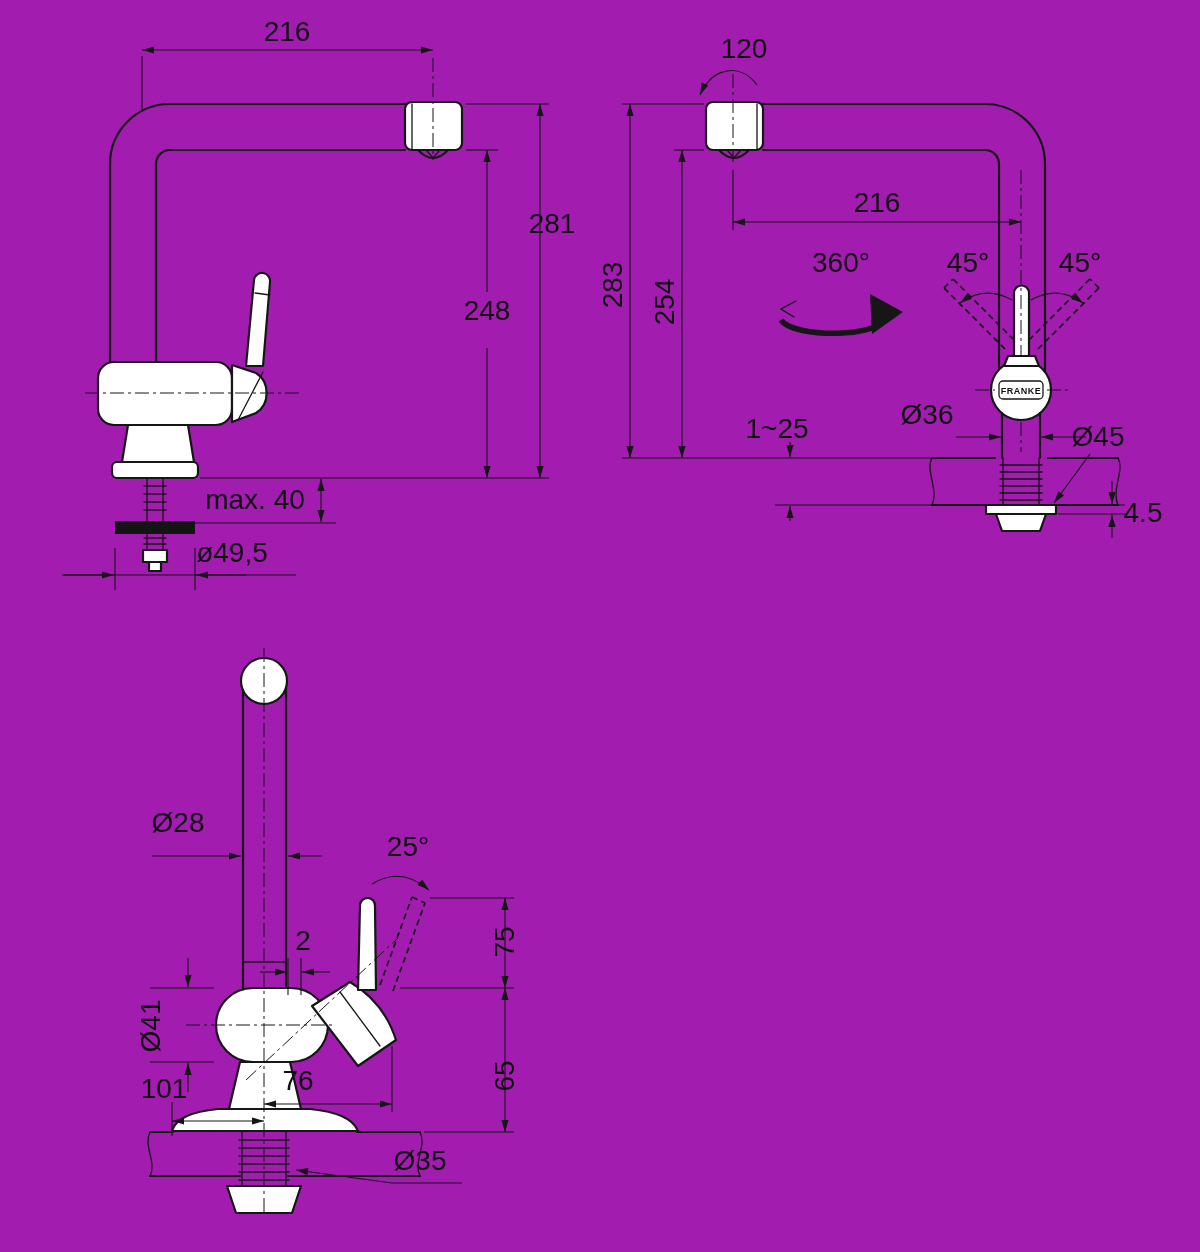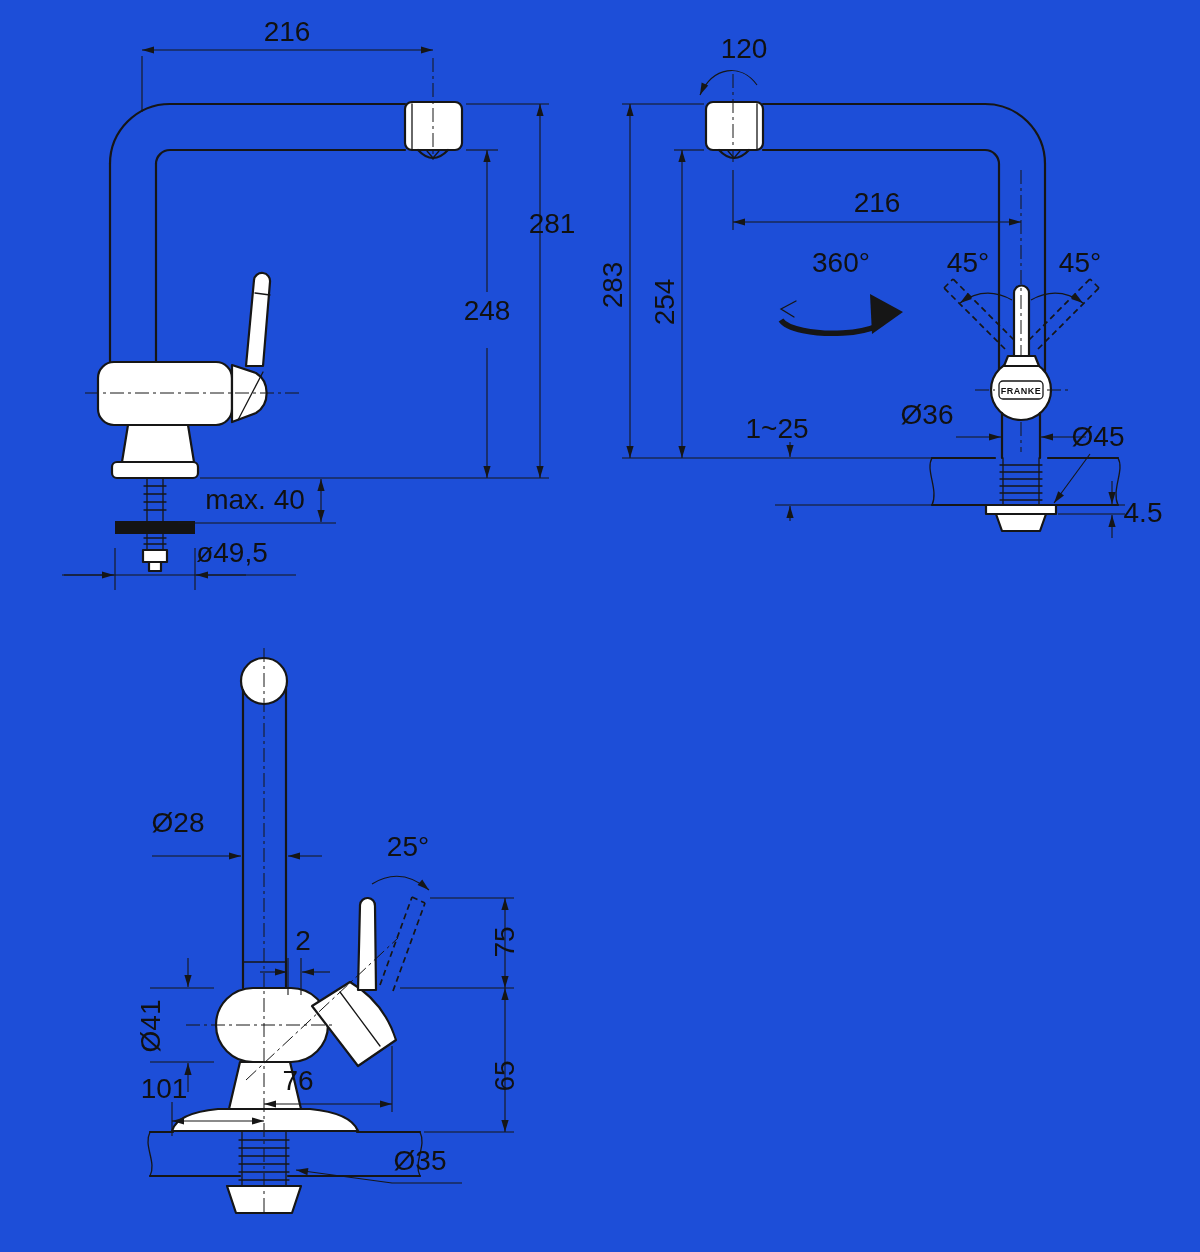--- a/index.html
+++ b/index.html
@@ -1,16 +1,16 @@
 <!DOCTYPE html>
 <html><head>
 <meta charset="utf-8">
 <style>
   html,body { margin:0; padding:0; background:#ffffff; }
-  .page { width:1200px; height:1252px; background:#1d4ed8; position:relative;text-align:right; }
+  .page { width:1200px; height:1252px; background:#a21caf; position:relative;text-align:right; }
   svg { display:block; }
   .obj  { fill:none; stroke:#161616; stroke-width:2.2; stroke-linecap:round; stroke-linejoin:round; }
   .objf { fill:#ffffff; stroke:#161616; stroke-width:2.2; stroke-linejoin:round; }
   .obj2 { fill:none; stroke:#161616; stroke-width:1.3; stroke-linecap:round; }
   .dim  { fill:none; stroke:#161616; stroke-width:1.1; }
   .cl   { fill:none; stroke:#161616; stroke-width:1; stroke-dasharray:14 4 3 4; }
   .dash { fill:none; stroke:#161616; stroke-width:1.7; stroke-dasharray:6 4; }
   .swirl{ fill:none; stroke:#161616; stroke-width:5.5; }
   .fillb{ fill:#141414; stroke:none; }
   text.lbl { font-family:"Liberation Sans","DejaVu Sans",sans-serif; font-size:28px; fill:#111; text-anchor:middle; }

